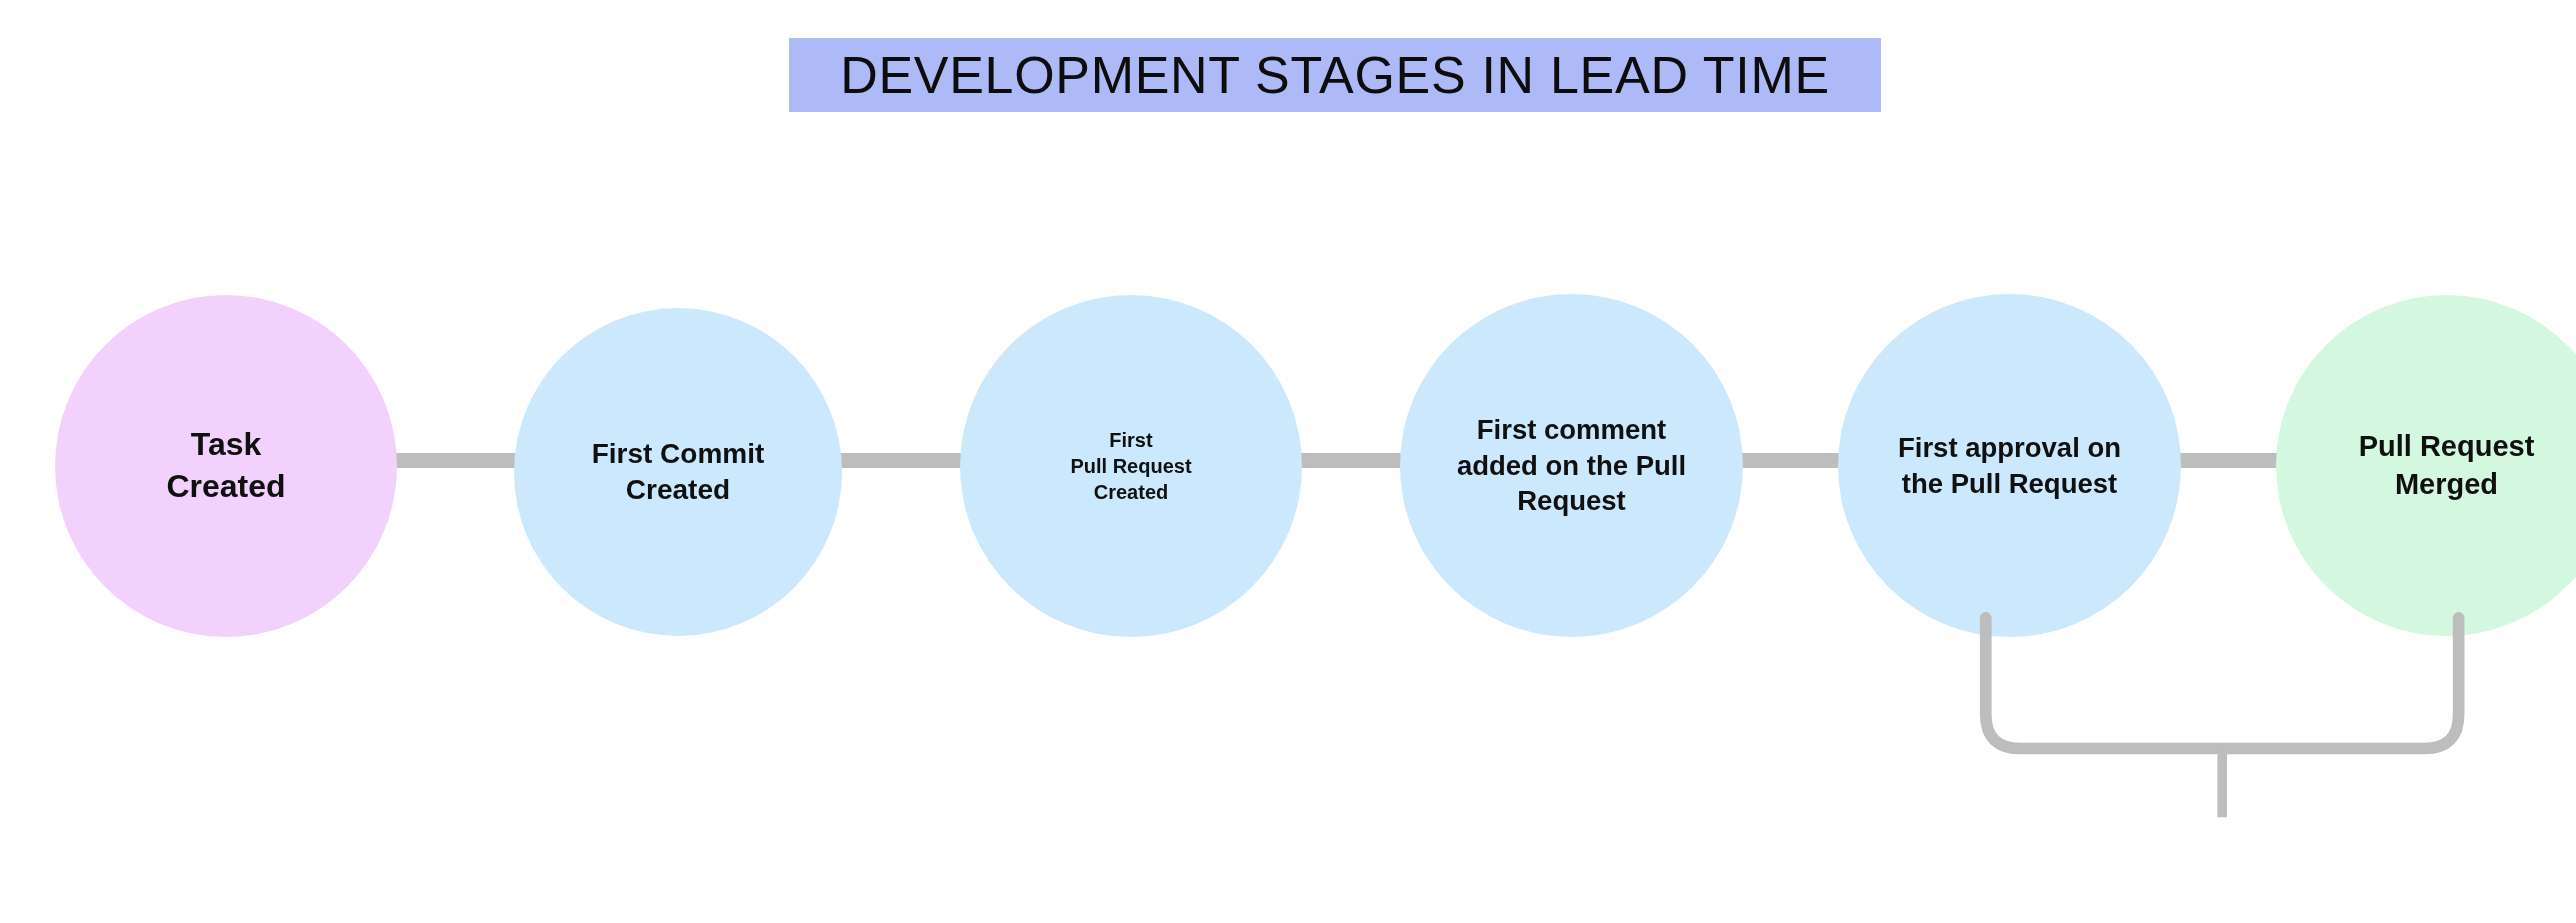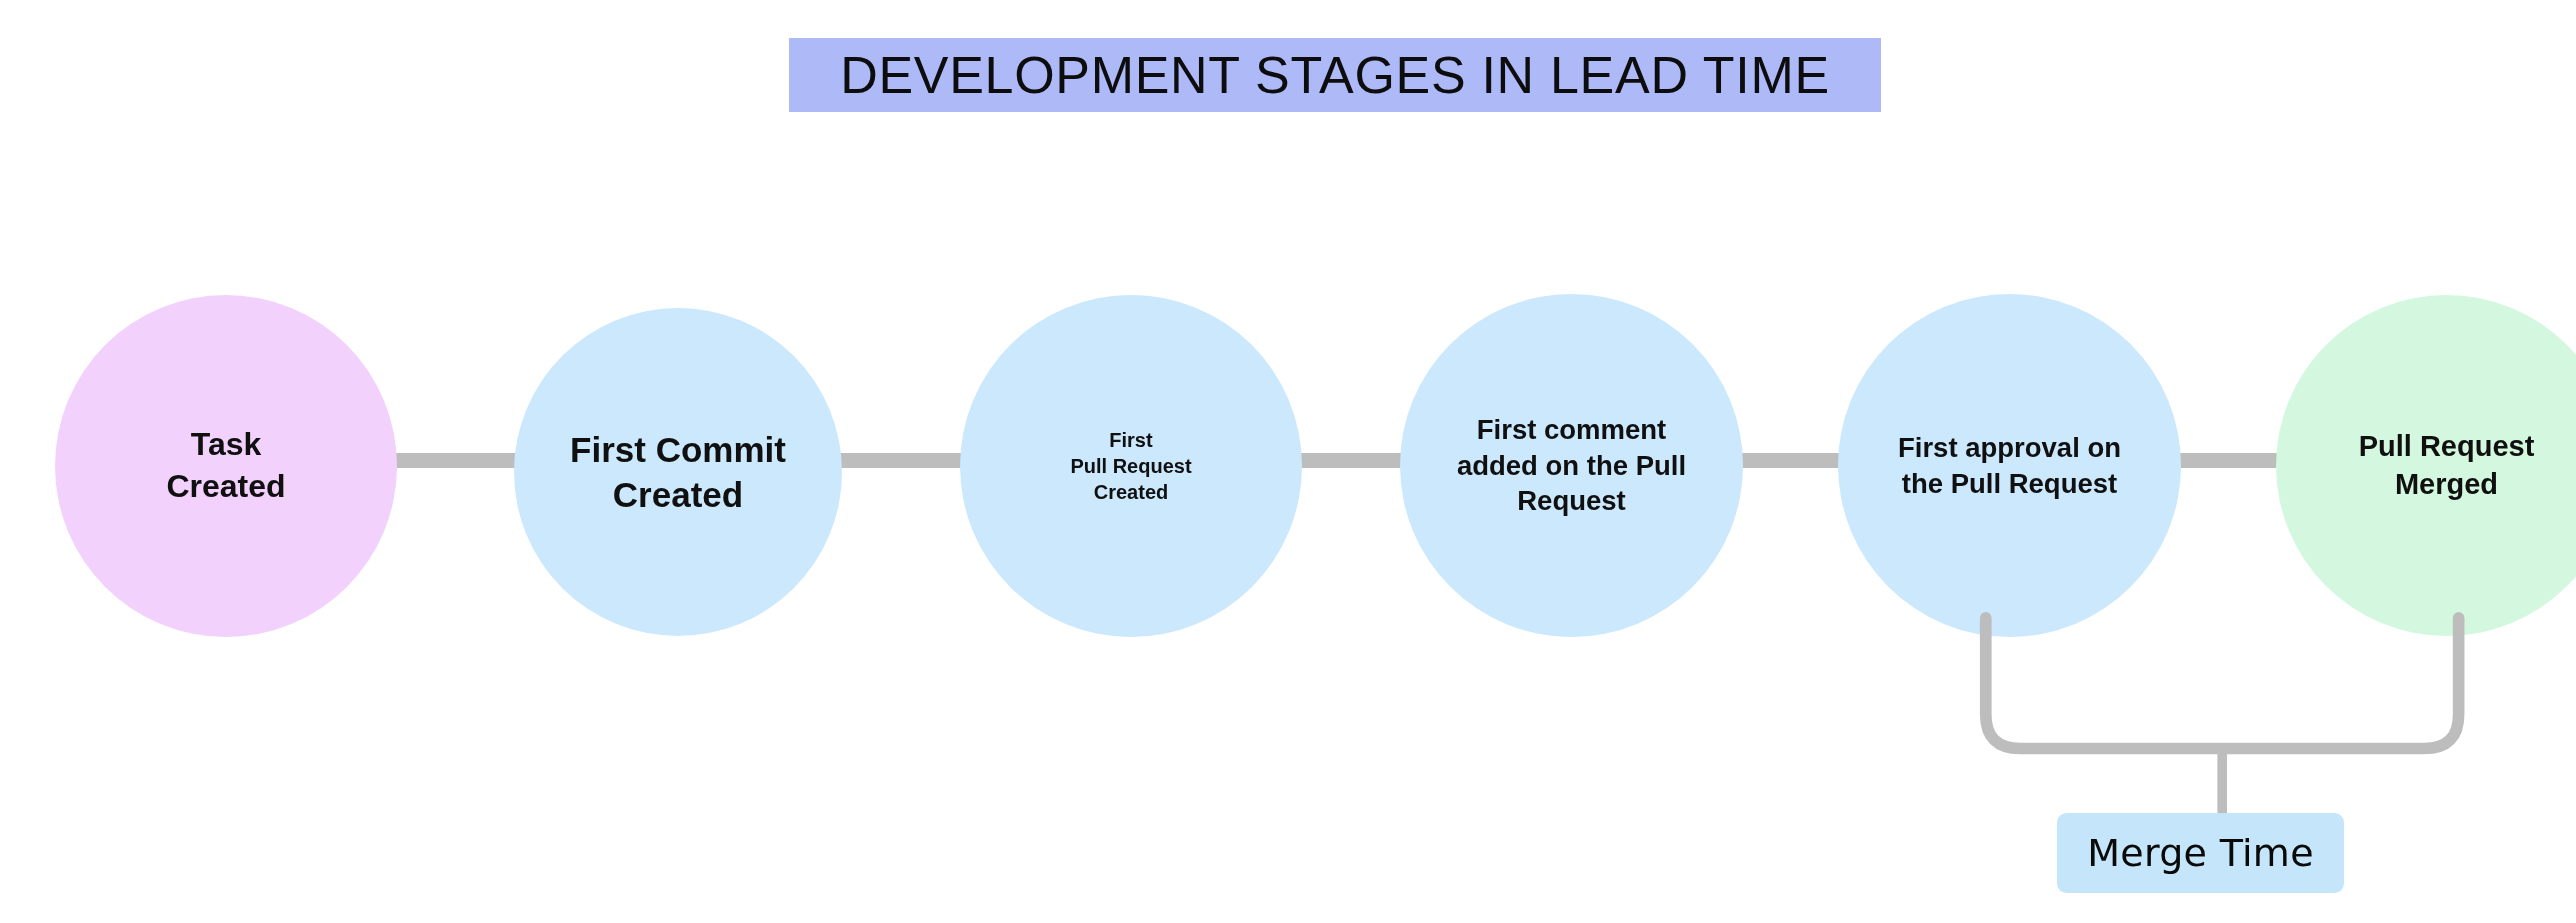--- a/index.html
+++ b/index.html
@@ -70,21 +70,21 @@
     line-height: 1.30;
     white-space: pre-line;
     padding: 0 9.6px;
   }
 
   
   #stage-0 { left: 15px;   top: 295px; width: 342px; height: 342px; background: #F3D1FD; }
   #stage-0 .stage-label { font-size: 32px; }
 
   #stage-1 { left: 474px;  top: 308px; width: 328px; height: 328px; background: #CBE8FD; }
-  #stage-1 .stage-label { font-size: 35px; }
+  #stage-1 .stage-label { font-size: 28px; }
 
   #stage-2 { left: 920px; top: 295px; width: 342px; height: 342px; background: #CBE8FD; }
   #stage-2 .stage-label { font-size: 20px; }
 
   #stage-3 { left: 1360px; top: 294px; width: 343px; height: 343px; background: #CBE8FD; }
   #stage-3 .stage-label { font-size: 27.5px; }
 
   #stage-4 { left: 1798px; top: 294px; width: 343px; height: 343px; background: #CBE8FD; }
   #stage-4 .stage-label { font-size: 27.5px; }
 
@@ -169,18 +169,15 @@
   <div class="stage" id="stage-5">
     <span class="stage-label">Pull Request
 Merged</span>
   </div>
 
   <svg id="merge-bracket" viewBox="0 0 790 320" width="543" height="220" fill="none" xmlns="http://www.w3.org/2000/svg">
     <path d="M 52 10 L 52 150 Q 52 200 102 200 L 690 200 Q 740 200 740 150 L 740 10" stroke="#BDBDBD" stroke-width="17" fill="none" stroke-linecap="round" stroke-linejoin="round"></path>
     <path d="M 396 200 L 396 300" stroke="#BDBDBD" stroke-width="14" fill="none" stroke-linecap="butt"></path>
   </svg>
 
-  <div id="merge-badge">
-    <span id="merge-badge-label">Merge Time</span>
-  </div>
 
 </div>
 
 
 </body></html>

